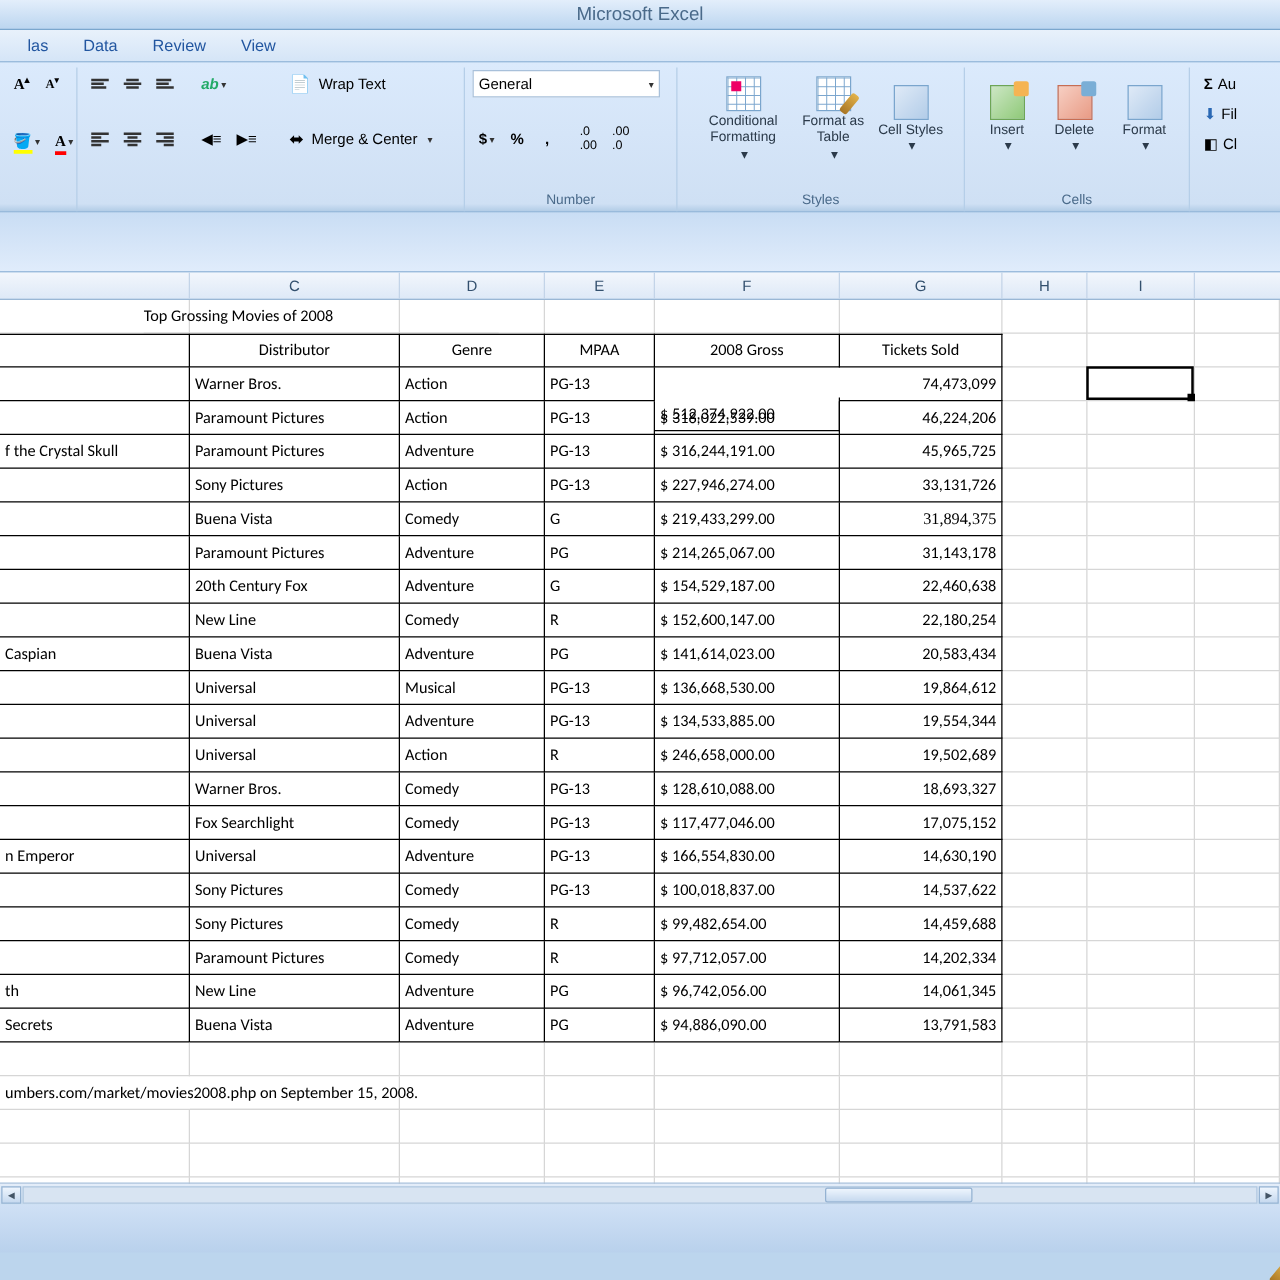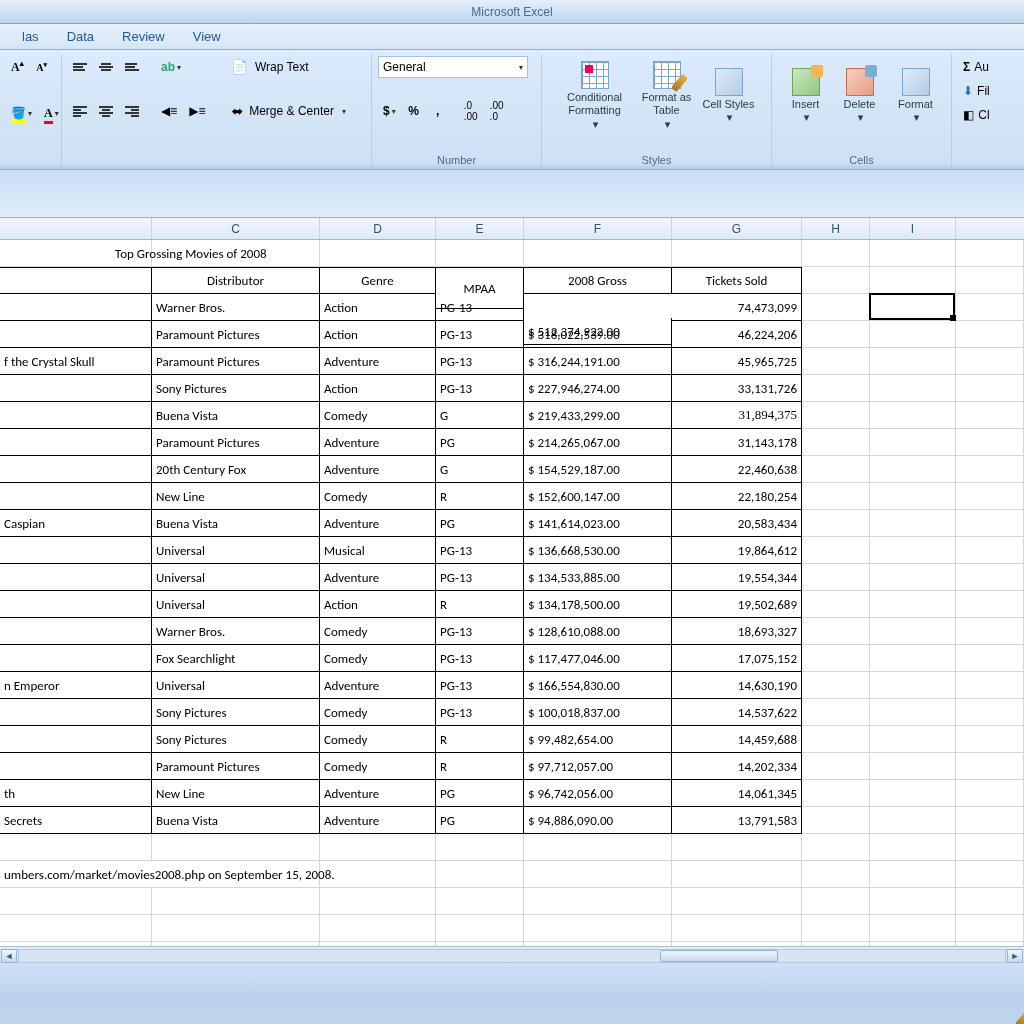--- a/index.html
+++ b/index.html
@@ -1,20 +1,20 @@
 <!DOCTYPE html>
 <html><head>
 <meta charset="utf-8">
 <style>
 * { box-sizing: border-box; margin: 0; padding: 0; }
 body { font-family: "Segoe UI", Tahoma, sans-serif; font-size: 12px; background: #bcd5ed; overflow: hidden; width: 1024px; height: 1024px; }
 
 
 .titlebar { height: 24px; background: linear-gradient(to bottom, #e3eefb, #bcd6f0); display: flex; align-items: center; justify-content: center; border-bottom: 1px solid #7ba7ce; }
-.titlebar span { color: #4a6a8a; font-size: 12px; }
+.titlebar span { color: #4a6a8a; font-size: 15px; }
 
 
 .menu { height: 26px; background: linear-gradient(to bottom, #e8f1fb, #d5e5f7); display: flex; align-items: center; padding: 0 8px; border-bottom: 1px solid #8fb3d6; }
 .menu-item { color: #2256a0; padding: 3px 14px; font-size: 13px; cursor: pointer; }
 
 
 .ribbon { height: 120px; background: linear-gradient(to bottom, #dbeafc 0%, #cfe0f4 95%, #b2cce6 100%); border-bottom: 1px solid #8fb3d6; display: flex; padding: 4px 0 0 0; }
 .ribbon-group { border-right: 1px solid #b5cee8; padding: 2px 6px 0 6px; display: flex; flex-direction: column; height: 100%; }
 .ribbon-group-body { flex: 1; display: flex; align-items: flex-start; gap: 4px; }
 .ribbon-group-label { text-align: center; color: #4a6a8a; font-size: 11px; padding: 2px 0 3px 0; }
@@ -129,21 +129,21 @@
             </div>
           <div class="rbtn">
               <span class="ic-align">
                 <i style="width:85%"></i>
                 <i style="width:70%"></i>
                 <i></i>
               </span>
             </div>
           <div style="width:8px"></div>
           <div class="rbtn">
-              <span style="color:#2a6;font-weight:bold">ab</span>
+              <span style="color:#2a6;font-style:italic;font-weight:bold">ab</span>
               <span class="dd">▾</span>
             </div>
         </div>
         <div style="height:18px"></div>
         <div class="rbtn-row">
           <div class="rbtn">
               <span class="ic-align">
                 <i></i>
                 <i style="width:60%"></i>
                 <i></i>
@@ -421,21 +421,21 @@
       <div class="cell" style="left: 0px; top: 0px; width: 152px; height: 27px;"></div>
       <div class="cell" style="left: 152px; top: 0px; width: 168px; height: 27px;"></div>
       <div class="cell" style="left: 320px; top: 0px; width: 116px; height: 27px;"></div>
       <div class="cell" style="left: 436px; top: 0px; width: 88px; height: 27px;"></div>
       <div class="cell" style="left: 524px; top: 0px; width: 148px; height: 27px;"></div>
       <div class="cell" style="left: 672px; top: 0px; width: 130px; height: 27px;"></div>
       <div class="cell" style="left: 115px; top: 0px; width: 284px; height: 27px; border-right: none; padding-left: 0px; border-bottom: 1px solid rgb(214, 214, 214);">Top Grossing Movies of 2008</div>
       <div class="cell tblborder tbltop" style="left: 0px; top: 27px; width: 152px; height: 27px;"></div>
       <div class="cell tblborder tbltop hdr" style="left: 152px; top: 27px; width: 168px; height: 27px;">Distributor</div>
       <div class="cell tblborder tbltop hdr" style="left: 320px; top: 27px; width: 116px; height: 27px;">Genre</div>
-      <div class="cell tblborder tbltop hdr" style="left: 436px; top: 27px; width: 88px; height: 42px;">MPAA</div>
+      <div class="cell tblborder tbltop hdr" style="left: 436px; top: 27px; width: 88px; height: 27px;">MPAA</div>
       <div class="cell tblborder tbltop hdr" style="left: 524px; top: 27px; width: 148px; height: 27px;">2008 Gross</div>
       <div class="cell tblborder tbltop hdr" style="left: 672px; top: 27px; width: 130px; height: 27px;">Tickets Sold</div>
       <div class="cell tblborder" style="left: 0px; top: 54px; width: 152px; height: 27px;"></div>
       <div class="cell tblborder" style="left: 152px; top: 54px; width: 168px; height: 27px;">Warner Bros.</div>
       <div class="cell tblborder" style="left: 320px; top: 54px; width: 116px; height: 27px;">Action</div>
       <div class="cell tblborder" style="left: 436px; top: 54px; width: 88px; height: 27px;">PG-13</div>
       <div class="cell tblborder num" style="left: 524px; top: 54px; width: 148px; height: 27px; justify-content: flex-start; margin-top: 24px;">$ 512,374,922.00</div>
       <div class="cell tblborder num num" style="left: 672px; top: 54px; width: 130px; height: 27px;">74,473,099</div>
       <div class="cell tblborder" style="left: 0px; top: 81px; width: 152px; height: 27px;"></div>
       <div class="cell tblborder" style="left: 152px; top: 81px; width: 168px; height: 27px;">Paramount Pictures</div>
@@ -494,21 +494,21 @@
       <div class="cell tblborder" style="left: 0px; top: 324px; width: 152px; height: 27px;"></div>
       <div class="cell tblborder" style="left: 152px; top: 324px; width: 168px; height: 27px;">Universal</div>
       <div class="cell tblborder" style="left: 320px; top: 324px; width: 116px; height: 27px;">Adventure</div>
       <div class="cell tblborder" style="left: 436px; top: 324px; width: 88px; height: 27px;">PG-13</div>
       <div class="cell tblborder num" style="left: 524px; top: 324px; width: 148px; height: 27px; justify-content: flex-start;">$ 134,533,885.00</div>
       <div class="cell tblborder num num" style="left: 672px; top: 324px; width: 130px; height: 27px;">19,554,344</div>
       <div class="cell tblborder" style="left: 0px; top: 351px; width: 152px; height: 27px;"></div>
       <div class="cell tblborder" style="left: 152px; top: 351px; width: 168px; height: 27px;">Universal</div>
       <div class="cell tblborder" style="left: 320px; top: 351px; width: 116px; height: 27px;">Action</div>
       <div class="cell tblborder" style="left: 436px; top: 351px; width: 88px; height: 27px;">R</div>
-      <div class="cell tblborder num" style="left: 524px; top: 351px; width: 148px; height: 27px; justify-content: flex-start;">$ 134,178,500.00</div>
+      <div class="cell tblborder num" style="left: 524px; top: 351px; width: 148px; height: 27px; justify-content: flex-start;">$ 246,658,000.00</div>
       <div class="cell tblborder num num" style="left: 672px; top: 351px; width: 130px; height: 27px;">19,502,689</div>
       <div class="cell tblborder" style="left: 0px; top: 378px; width: 152px; height: 27px;"></div>
       <div class="cell tblborder" style="left: 152px; top: 378px; width: 168px; height: 27px;">Warner Bros.</div>
       <div class="cell tblborder" style="left: 320px; top: 378px; width: 116px; height: 27px;">Comedy</div>
       <div class="cell tblborder" style="left: 436px; top: 378px; width: 88px; height: 27px;">PG-13</div>
       <div class="cell tblborder num" style="left: 524px; top: 378px; width: 148px; height: 27px; justify-content: flex-start;">$ 128,610,088.00</div>
       <div class="cell tblborder num num" style="left: 672px; top: 378px; width: 130px; height: 27px;">18,693,327</div>
       <div class="cell tblborder" style="left: 0px; top: 405px; width: 152px; height: 27px;"></div>
       <div class="cell tblborder" style="left: 152px; top: 405px; width: 168px; height: 27px;">Fox Searchlight</div>
       <div class="cell tblborder" style="left: 320px; top: 405px; width: 116px; height: 27px;">Comedy</div>

